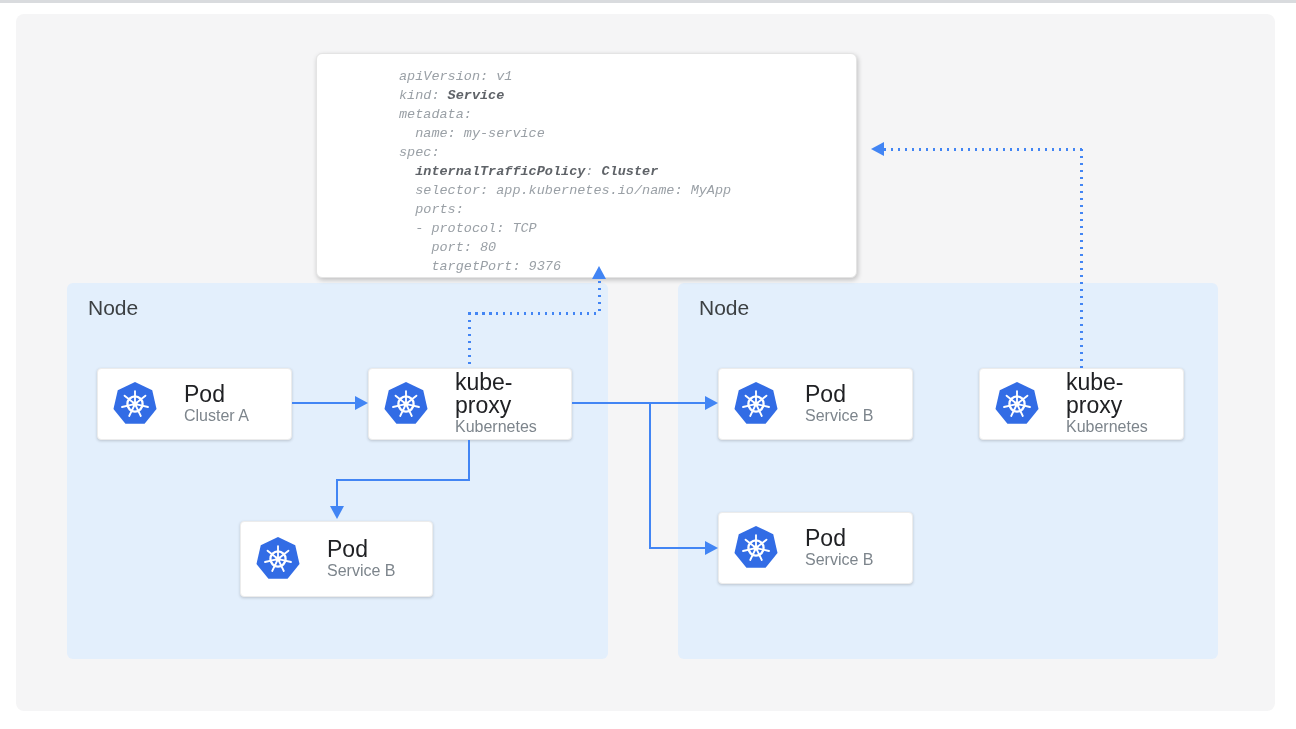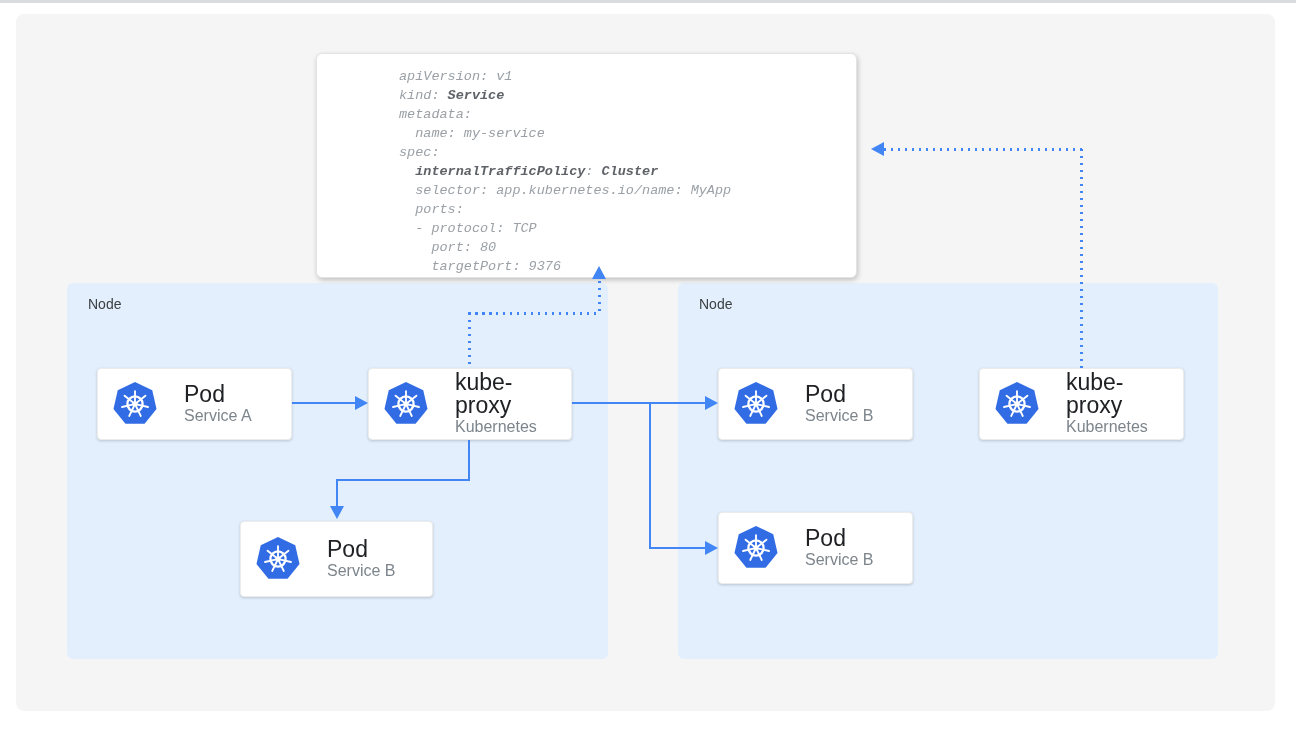--- a/index.html
+++ b/index.html
@@ -23,21 +23,21 @@
     font-family:"Liberation Mono","DejaVu Sans Mono",monospace;
     font-style:italic;font-size:13.5px;line-height:19px;
     color:var(--yaml-text,#9aa0a6);white-space:pre;
   }
   .yaml b{font-weight:bold;color:var(--yaml-bold-text,#5f6368);}
   
   .node{
     position:absolute;background:var(--node-fill,#e3effc);border-radius:6px;
   }
   .node-label{
-    position:absolute;left:21px;top:13px;font-size:14px;
+    position:absolute;left:21px;top:13px;font-size:21px;
     color:var(--node-label-text,#3c4043);
   }
   
   .card{
     position:absolute;height:72px;background:var(--card-fill,#fff);
     border:1px solid #ececec;border-radius:4px;box-shadow:0 1px 3px rgba(0,0,0,.18);
     box-sizing:border-box;display:flex;align-items:center;padding:0 14px;gap:26px;
   }
   .k8s-icon{width:46px;height:46px;flex:0 0 46px;display:block;}
   .k8s-icon svg{width:46px;height:46px;display:block;}
@@ -104,21 +104,21 @@
   </div>
 
   <div class="card" style="left:97px;top:368px;width:195px;">
     <span class="k8s-icon">
         <svg>
           <use href="#k8s-logo"></use>
         </svg>
       </span>
     <div>
       <div class="card-title">Pod</div>
-      <div class="card-subtitle">Service A</div>
+      <div class="card-subtitle">Cluster A</div>
     </div>
   </div>
 
   <div class="card" style="left:368px;top:368px;width:204px;">
     <span class="k8s-icon">
         <svg>
           <use href="#k8s-logo"></use>
         </svg>
       </span>
     <div>

